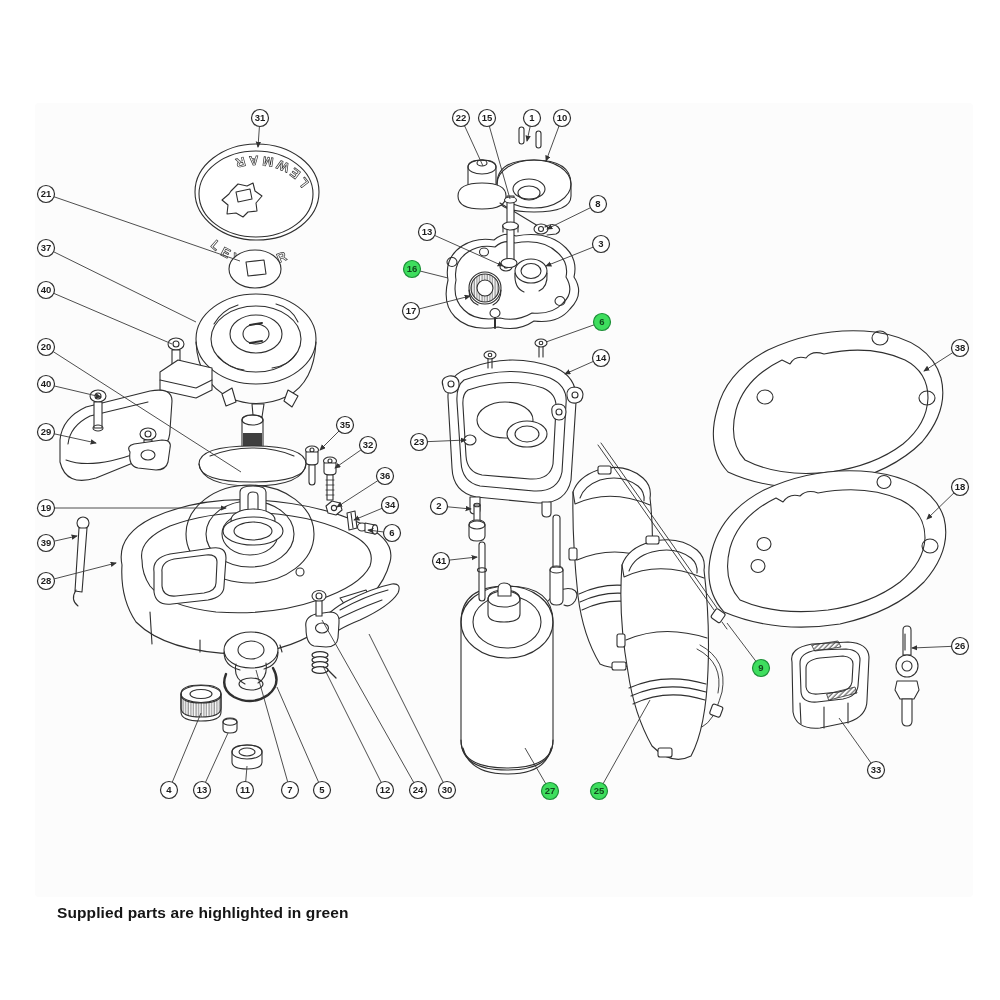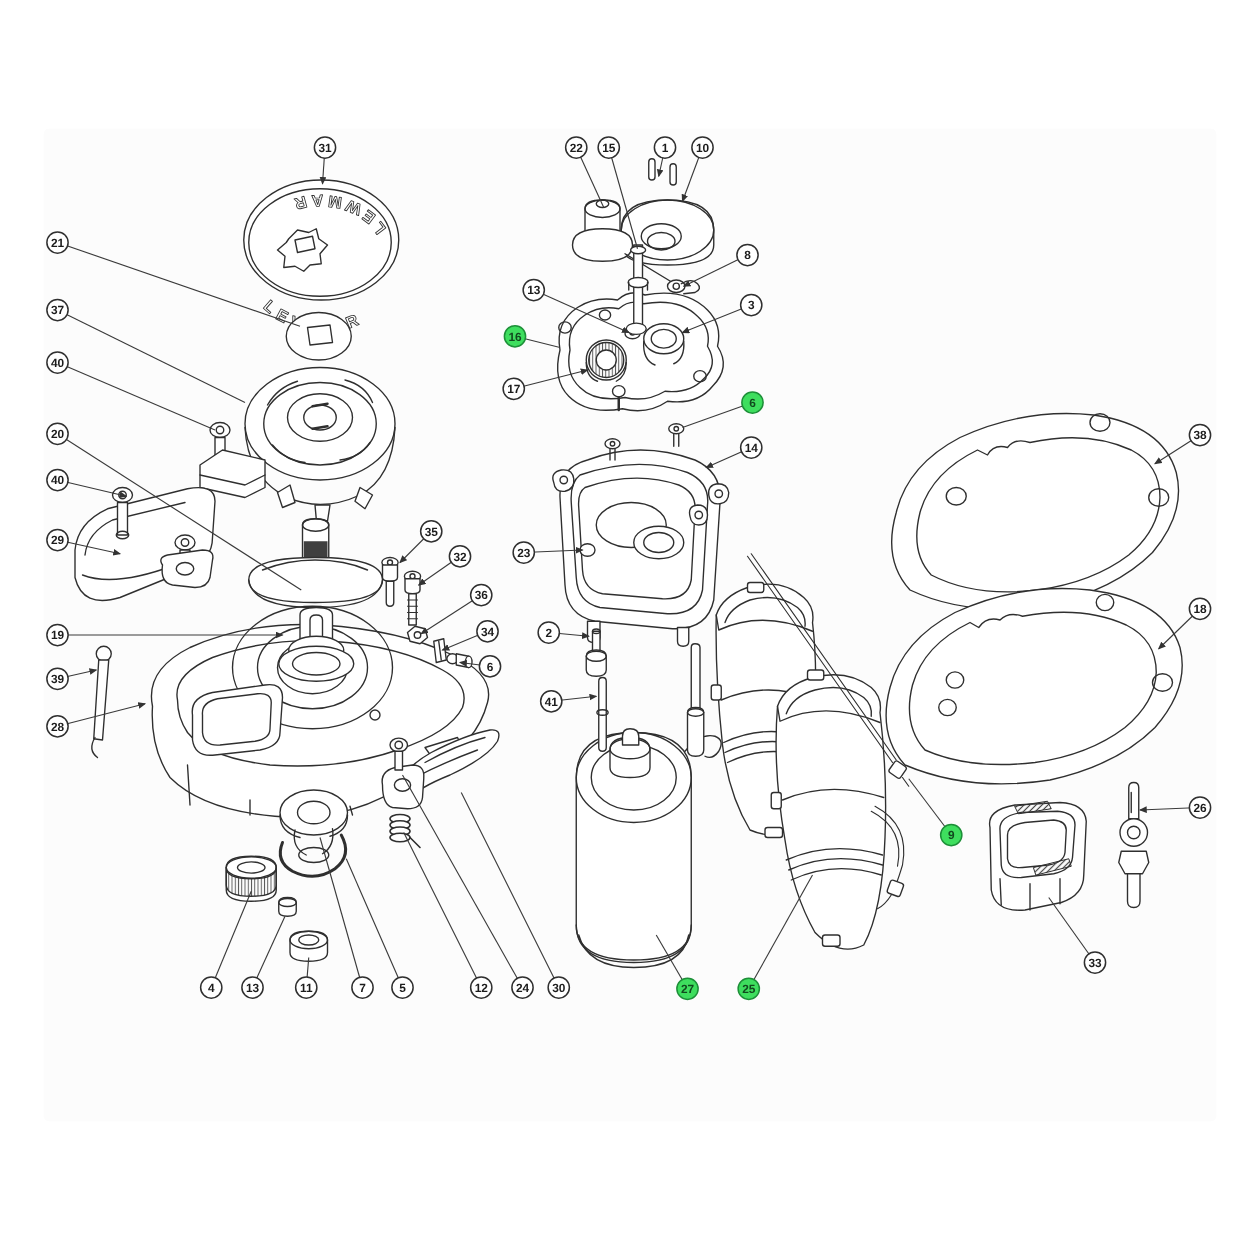--- a/index.html
+++ b/index.html
@@ -597,13 +597,14 @@
           <text x="550" y="791" text-anchor="middle" dy="0.36em" font-size="9.5" font-weight="600" fill="#114a1e">27</text>
         </g>
         <g>
           <line x1="599" y1="791" x2="650" y2="700" stroke="#3a3a3a" stroke-width="0.9"></line>
           <circle cx="599" cy="791" r="8.5" fill="#3ede5e" stroke="#1d8f38" stroke-width="1.2"></circle>
           <text x="599" y="791" text-anchor="middle" dy="0.36em" font-size="9.5" font-weight="600" fill="#114a1e">25</text>
         </g>
       </g>
 </svg>
 
+<div id="footer-note">Supplied parts are highlighted in green</div>
 </div>
 
 </body></html>

